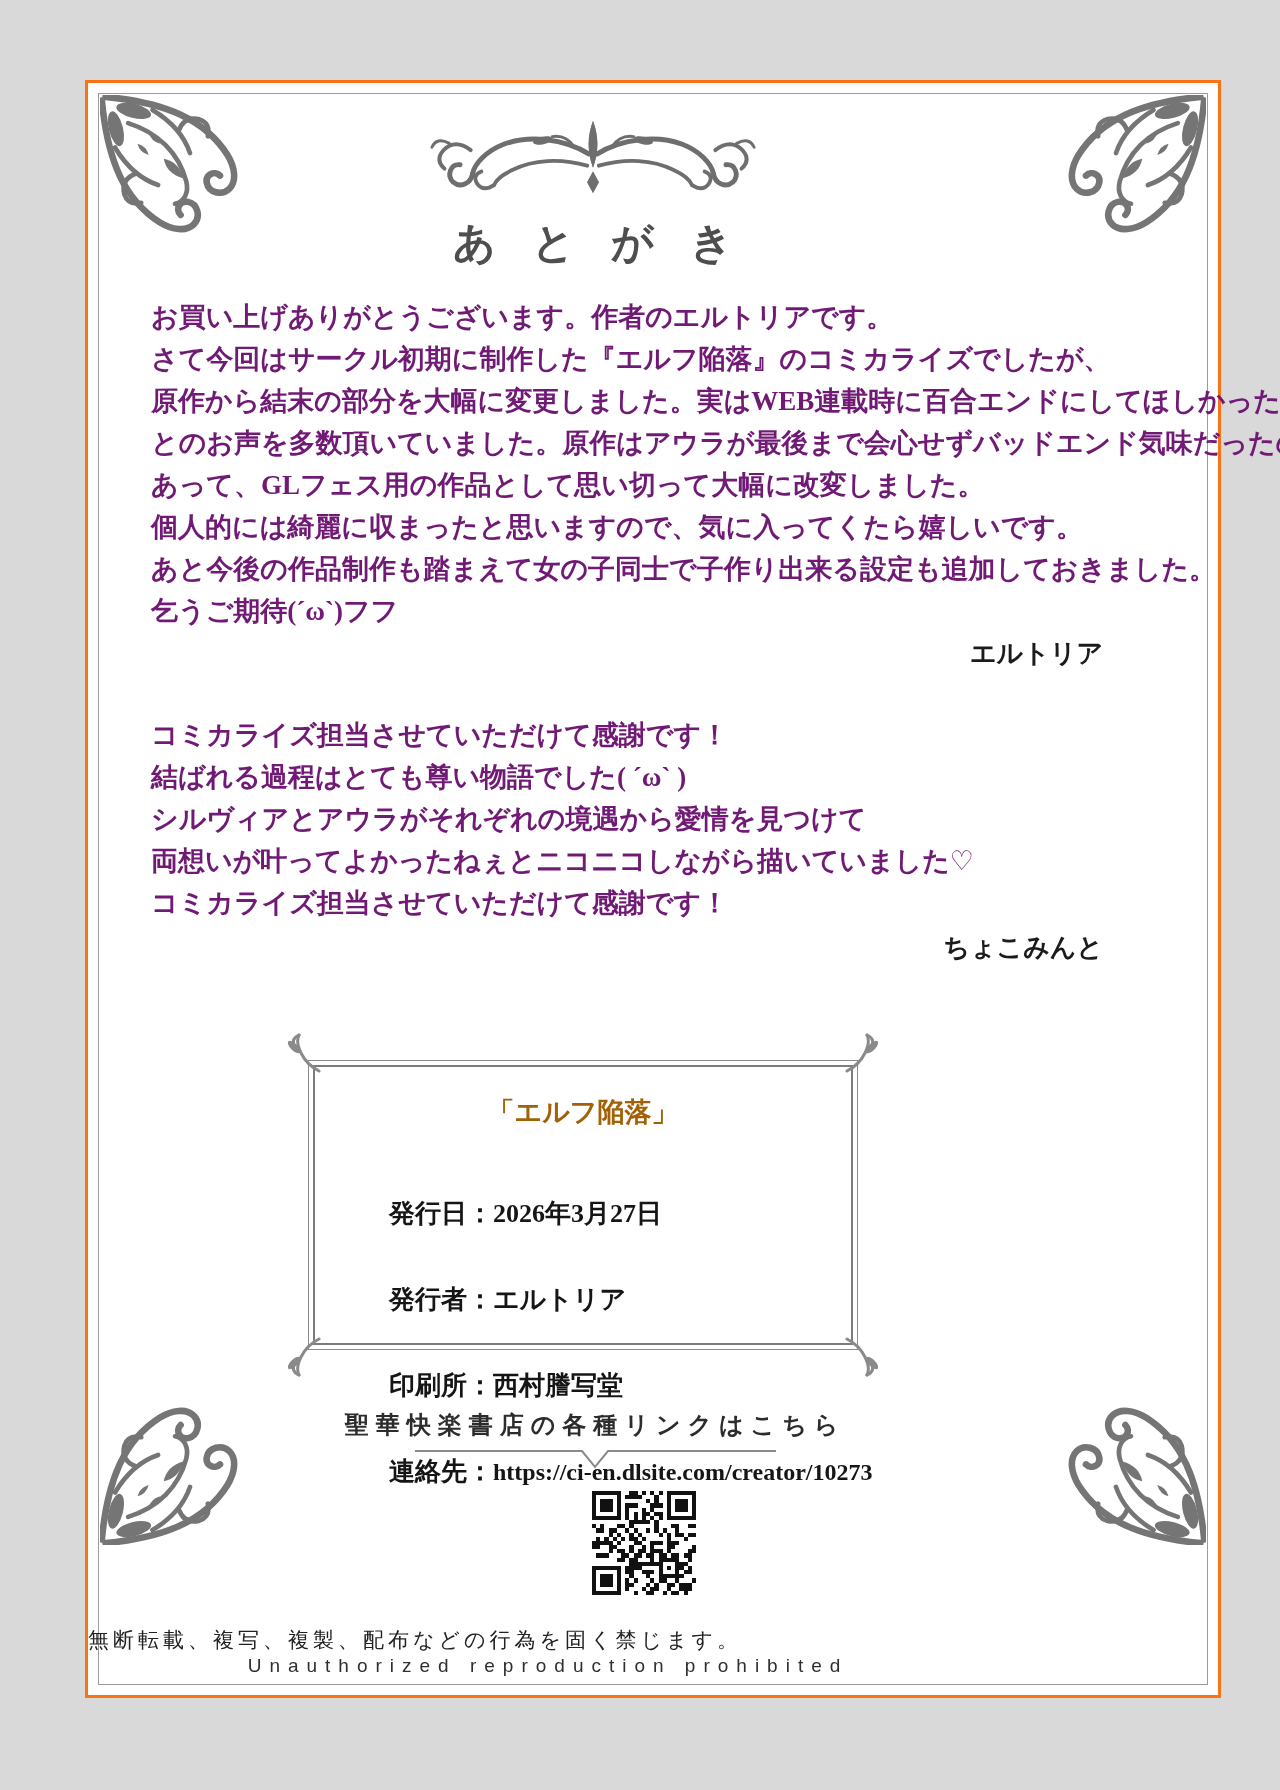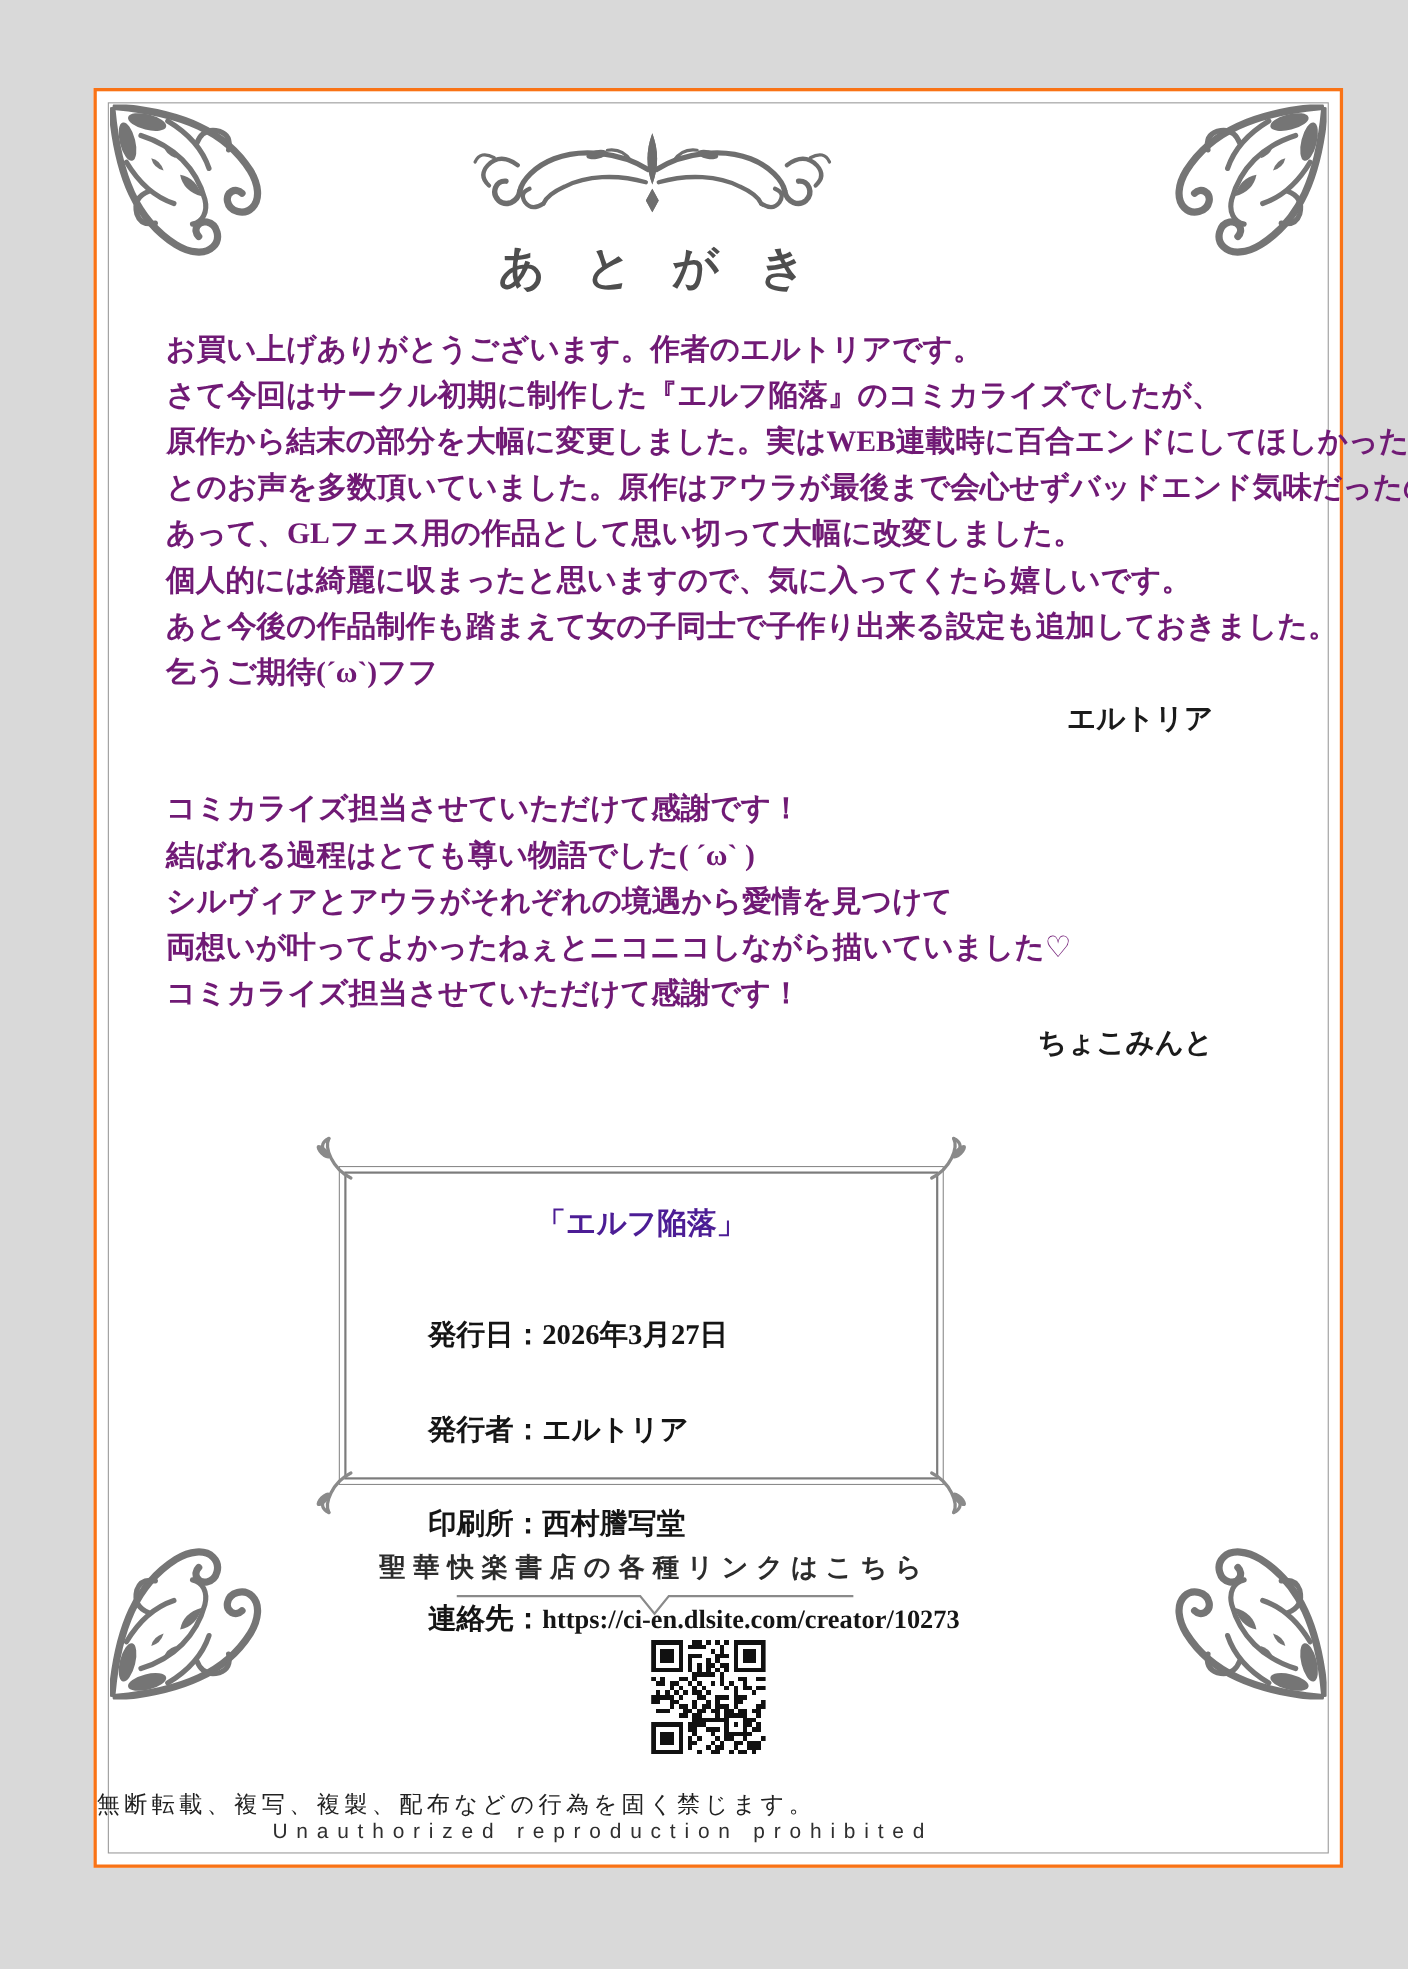--- a/index.html
+++ b/index.html
@@ -40,21 +40,21 @@
   .sig1{top:556px;}
   .sig2{top:850px;margin-left:16px;}
 
   .colophon{
     position:absolute;left:220px;top:977px;width:548px;height:288px;
     border:1px solid #8b8b8b;background:#fff;
   }
   .colophon-inner{position:absolute;left:4px;top:4px;right:4px;bottom:4px;border:2px solid #7c7c7c;}
   .colophon-title{
     position:absolute;top:33px;left:0;width:100%;text-align:center;
-    font-size:27px;font-weight:700;color:#4c1d95;
+    font-size:27px;font-weight:700;color:#a16207;
   }
   .colophon-rows{position:absolute;left:80px;top:88px;}
   .colophon-row{height:43px;line-height:43px;font-size:26px;font-weight:700;
                 color:#151515;white-space:nowrap;margin-top:43px;}
   .colophon-row .url{font-size:24px;}
   .box-curl{position:absolute;width:40px;height:40px;}
   .b-tl{left:-28px;top:-28px;}
   .b-tr{right:-28px;top:-28px;transform:scaleX(-1);}
   .b-bl{left:-28px;bottom:-28px;transform:scaleY(-1);}
   .b-br{right:-28px;bottom:-28px;transform:scale(-1,-1);}

